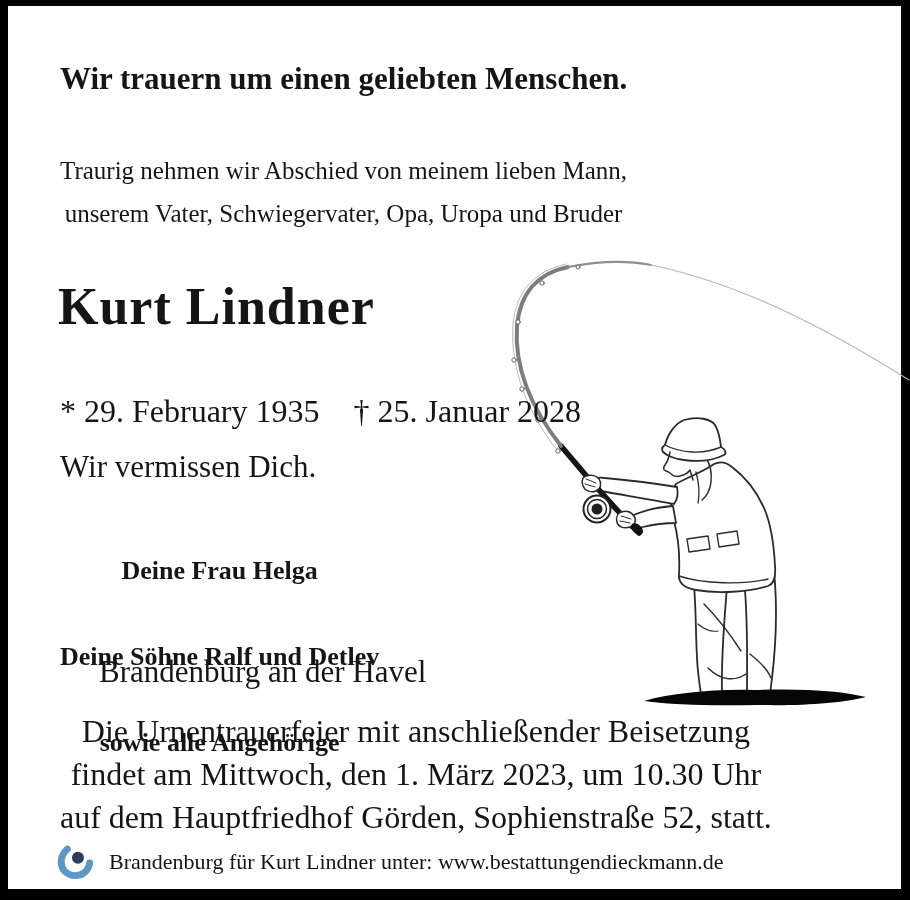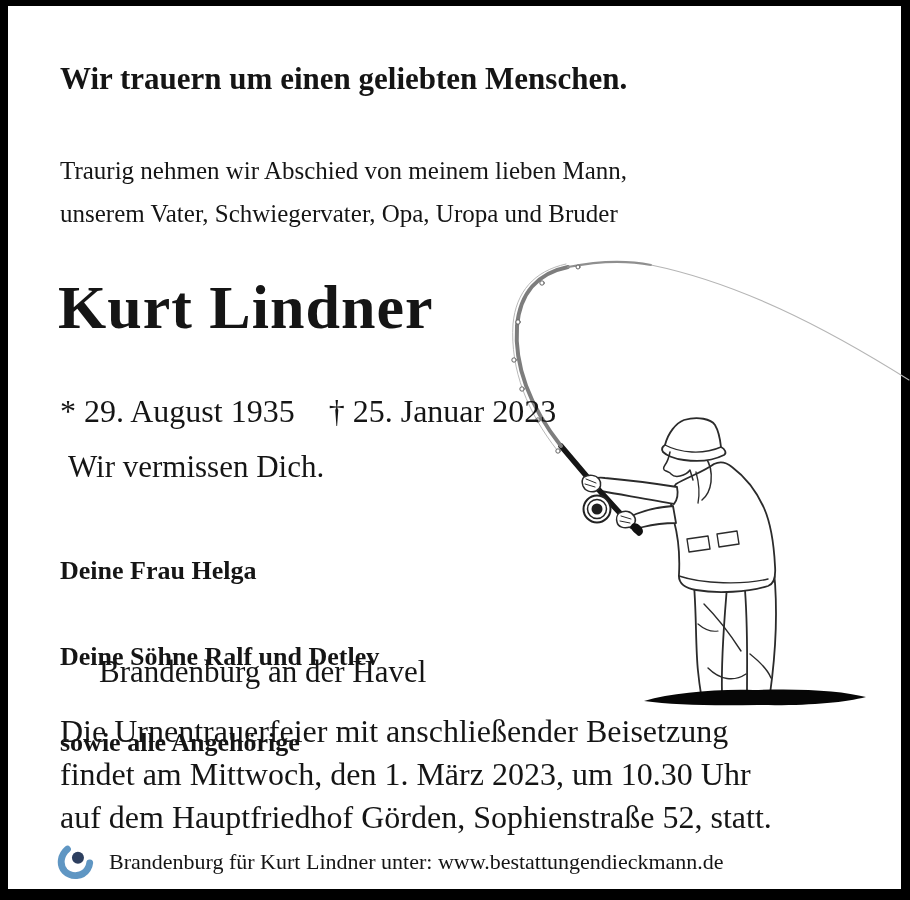--- a/index.html
+++ b/index.html
@@ -4,31 +4,32 @@
 <style>
   html,body{margin:0;padding:0;}
   body{
     width:910px;height:900px;position:relative;background:#000;
     font-family:"Liberation Serif","DejaVu Serif",serif;color:#151515;
     overflow:hidden;
   }
   .page{
     position:absolute;left:8px;top:6px;right:9px;bottom:11px;
     background:#ffffff;
+    text-align:center;
   }
   .illustration{
     position:absolute;left:0;top:0;width:910px;height:900px;pointer-events:none;
   }
   .txt{position:absolute;white-space:pre-line;}
   .headline{left:52px;top:55px;font-size:31px;line-height:36px;font-weight:bold;}
   .intro{left:52px;top:120px;font-size:25px;line-height:43px;margin-top:23px;}
-  .name{left:50px;top:268px;font-size:62px;line-height:66px;font-weight:bold;letter-spacing:1px;}
+  .name{left:50px;top:268px;font-size:52px;line-height:66px;font-weight:bold;letter-spacing:1px;}
   .dates{left:52px;top:345px;font-size:32px;line-height:40px;}
   .dates .death{margin-left:34px;}
-  .farewell{left:60px;top:441px;font-size:31px;line-height:40px;}
+  .farewell{left:52px;top:441px;font-size:31px;line-height:40px;}
   .mourners{left:52px;top:500px;font-size:26px;line-height:43px;font-weight:bold;}
   .city{left:52px;top:646px;font-size:31px;line-height:40px;margin-left:39px;}
   .ceremony{left:52px;top:704px;font-size:32px;line-height:43px;}
   .footer{position:absolute;left:48px;top:838px;height:36px;display:flex;align-items:center;}
   .footer-logo{width:42px;height:35px;flex:0 0 auto;}
   .footer-text{margin-left:11px;font-size:22px;line-height:26px;white-space:nowrap;}
 </style>
 </head>
 <body>
 
@@ -104,21 +105,21 @@
   </svg>
 
   <div class="txt headline">Wir trauern um einen geliebten Menschen.</div>
 
   <div class="txt intro">Traurig nehmen wir Abschied von meinem lieben Mann,
 unserem Vater, Schwiegervater, Opa, Uropa und Bruder</div>
 
   <div class="txt name">Kurt Lindner</div>
 
   <div class="txt dates">
-    <span>* 29. August 1935</span><span class="death">† 25. Januar 2023</span>
+    <span>* 29. February 1935</span><span class="death">† 25. Januar 2028</span>
   </div>
 
   <div class="txt farewell">Wir vermissen Dich.</div>
 
   <div class="txt mourners">
     <div>Deine Frau Helga</div>
     <div>Deine Söhne Ralf und Detlev</div>
     <div>sowie alle Angehörige</div>
   </div>
 

